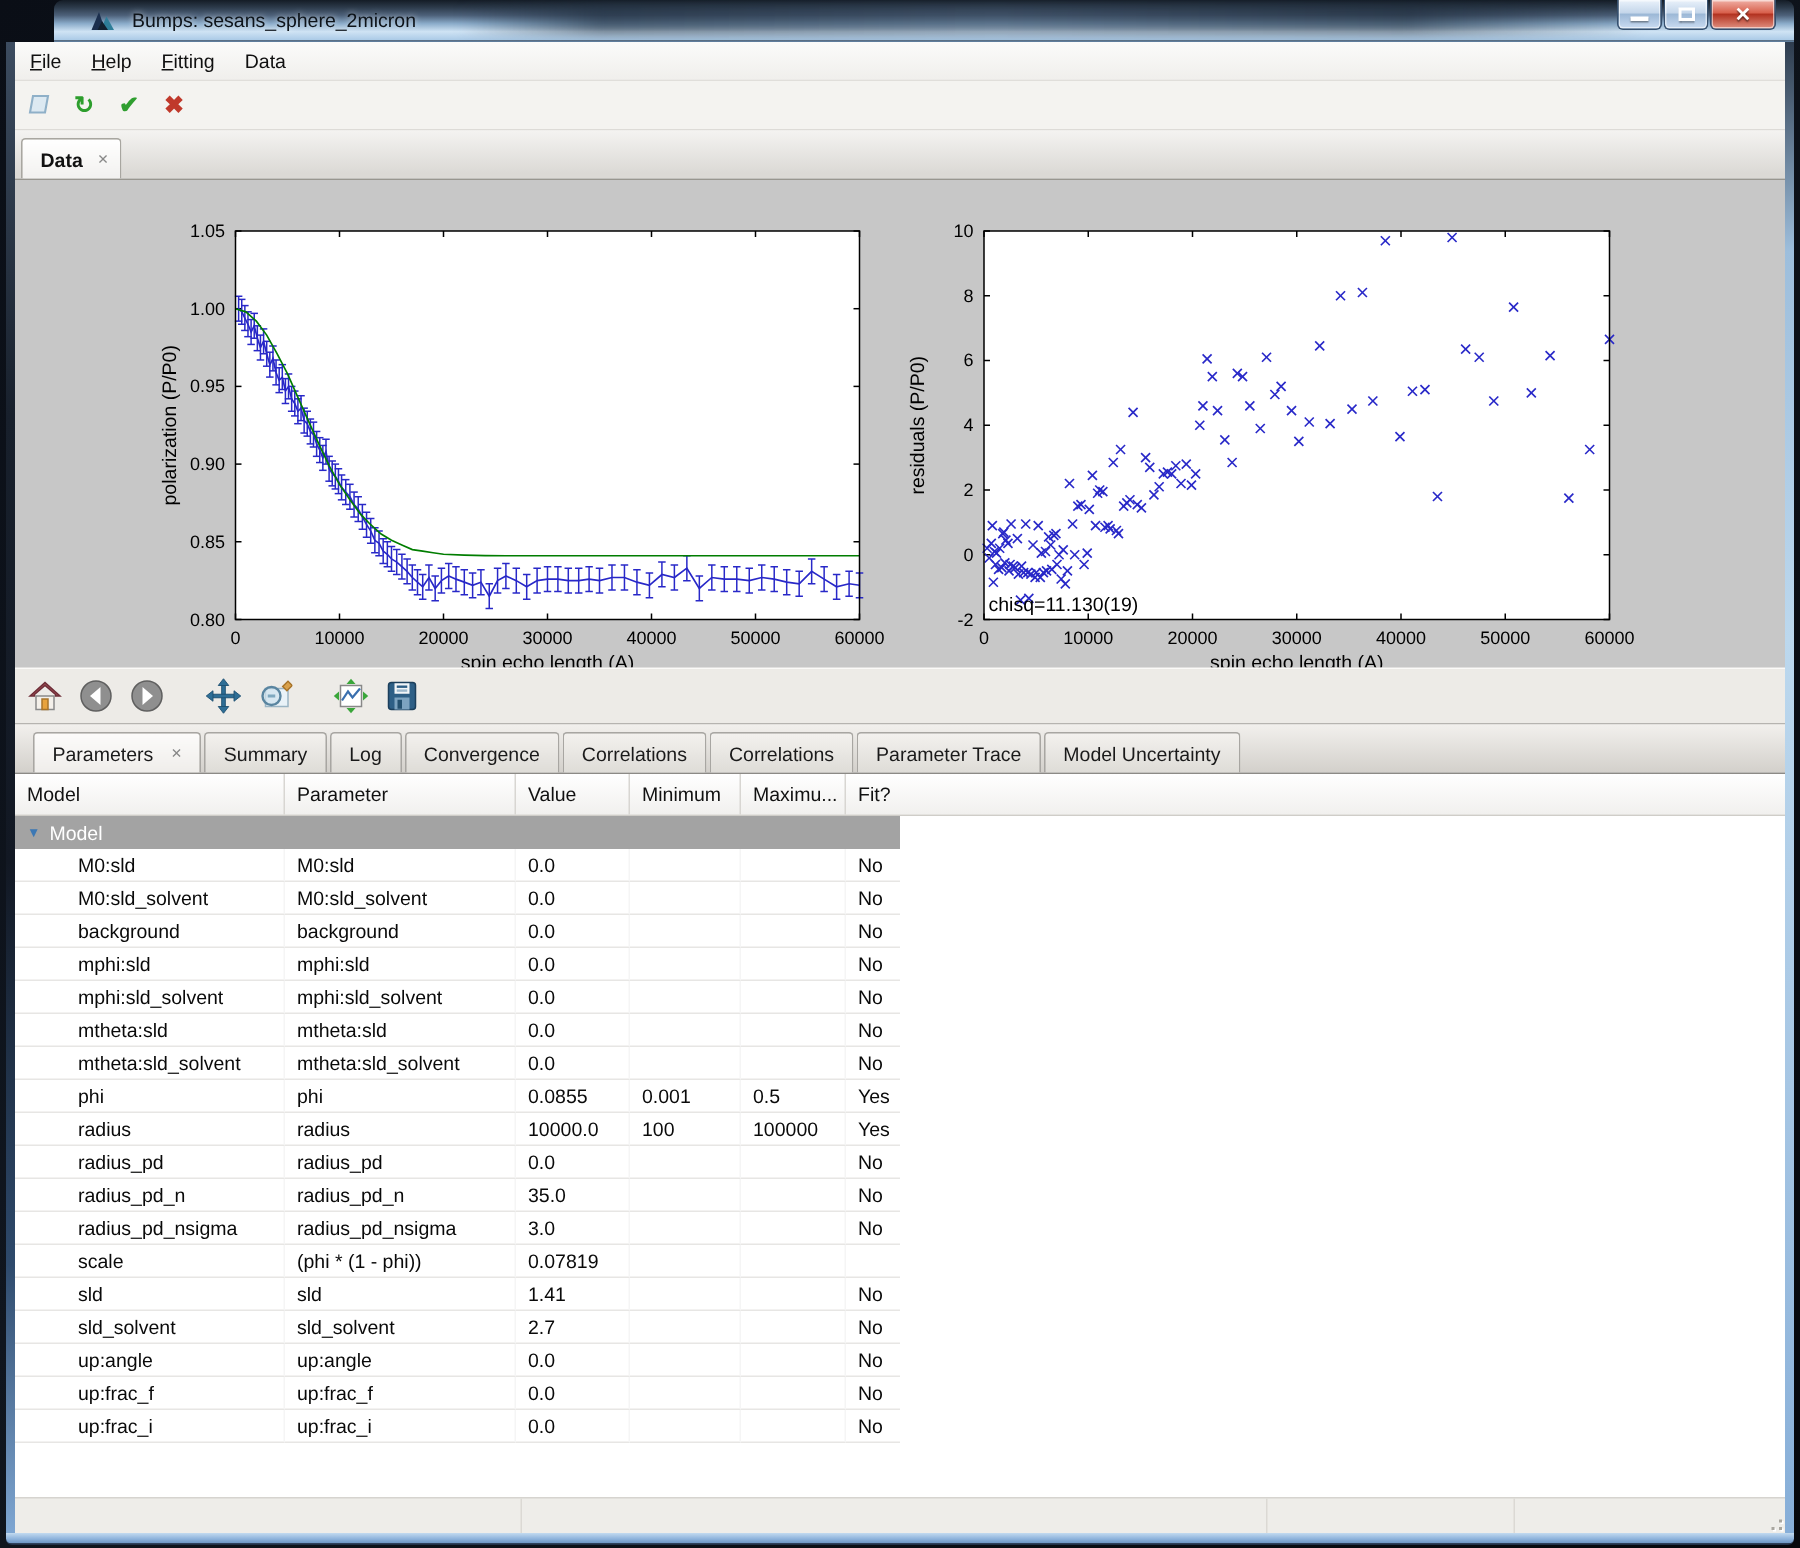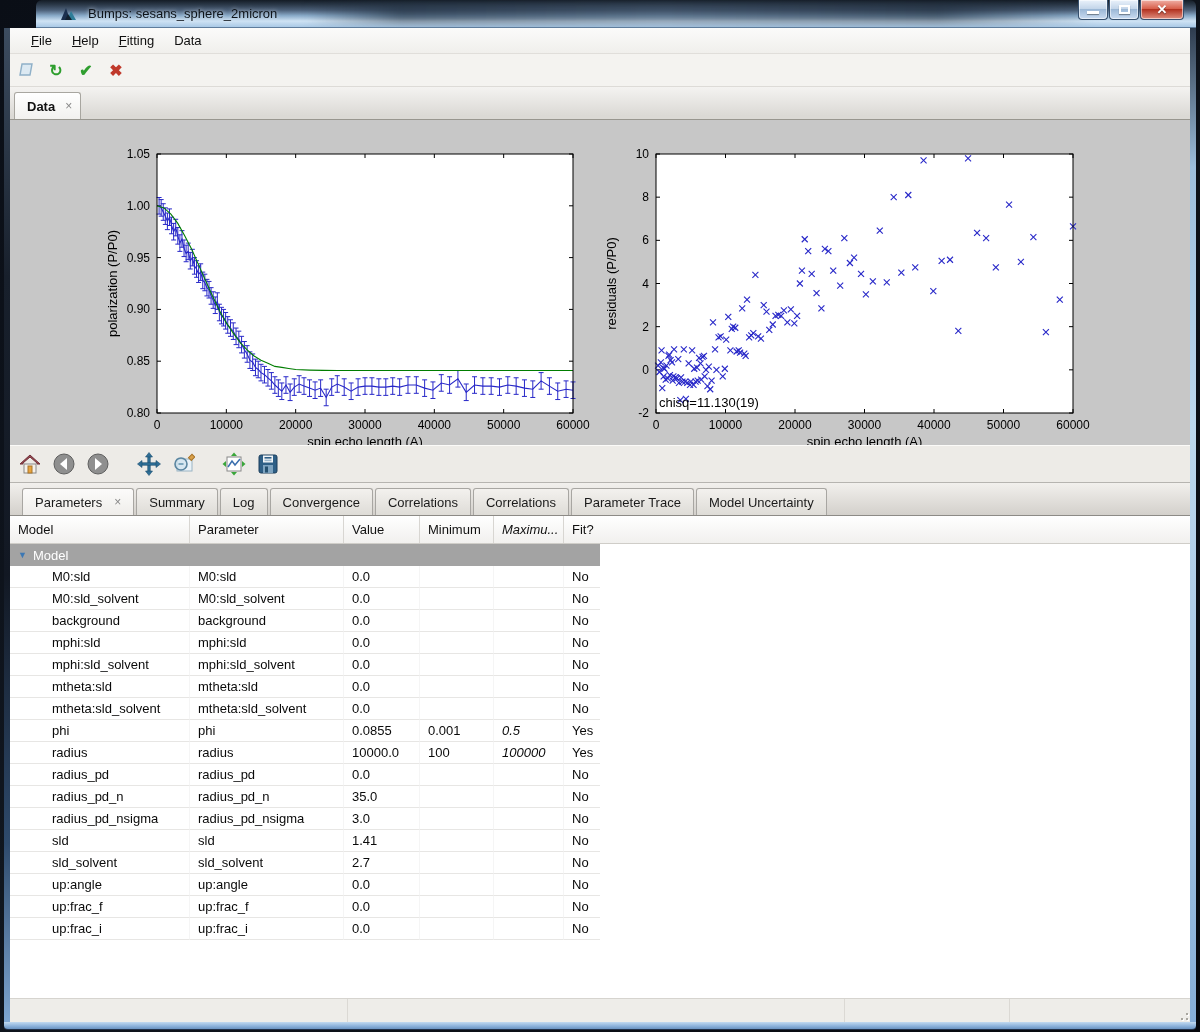--- a/index.html
+++ b/index.html
@@ -38,21 +38,21 @@
     background:linear-gradient(180deg,#2e3c4e 0%,#9dbedc 14%,#bcd8ee 40%,#a6c6e4 70%,#86aed8 100%); }
   .frame-bottom { position:absolute; left:0; right:0; bottom:0; height:8px;
     border-radius:0 0 4px 4px; border-bottom:1px solid #223148;
     background:linear-gradient(180deg,#c2daf0 0%,#8fb4dc 55%,#6a93c2 100%); }
 
   .client { position:absolute; left:6px; right:6px; top:28px; bottom:8px;
     background:#ffffff; display:flex; flex-direction:column; overflow:hidden; }
 
   
   .menubar { height:26px; background:linear-gradient(180deg,#fbfbfa,#f0efec);
-    border-bottom:1px solid #e0deda; display:flex; align-items:center; padding-left:11px; }
+    border-bottom:1px solid #e0deda; display:flex; align-items:center; padding-left:0; }
   .menu-item { font-size:13px; color:#101010; padding:3px 10px; }
   .menu-item .u { text-decoration:underline; }
   .apptoolbar { height:33px; background:#f4f3f0; border-bottom:1px solid #dddbd7;
     display:flex; align-items:center; padding-left:6px; gap:10px; }
   .tool-ic { width:20px; height:20px; display:flex; align-items:center; justify-content:center;
     font-size:16px; font-weight:bold; }
 
   
   .doctabs { height:33px; background:linear-gradient(180deg,#f4f3f1 0%,#dbd9d5 90%);
     border-bottom:1px solid #98968f; display:flex; align-items:flex-end; padding-left:4px; }
@@ -85,21 +85,21 @@
   .thead { height:28px; display:flex; background:linear-gradient(180deg,#ffffff,#f1f0ee);
     border-bottom:1px solid #cfcdc8; color:#111; }
   .thead .cell { border-right:1px solid #d8d6d2; display:flex; align-items:center; padding-left:8px; }
   .grouprow { height:22px; width:590px; background:#a3a3a3; color:#ffffff;
     display:flex; align-items:center; padding-left:8px; }
   .grouprow .tri { color:#3c78b4; font-size:9px; margin-right:6px; }
   .trow { height:22px; display:flex; width:590px; }
   .trow .cell { border-right:1px solid rgba(0,0,0,.04); border-bottom:1px solid #e7e6e4;
     display:flex; align-items:center; padding-left:8px; color:#0a0a0a; }
   .trow .cell.first { padding-left:42px; }
-  .c0{width:180px;} .c1{width:154px;} .c2{width:76px;} .c3{width:74px;} .c4{width:70px;font-style:italic;} .c5{width:36px; border-right:none!important;}
+  .c0{width:180px;} .c1{width:154px;} .c2{width:76px;} .c3{width:74px;} .c4{width:70px;} .c5{width:36px; border-right:none!important;}
   .thead .c0{padding-left:8px;}
 
   
   .statusbar { height:24px; background:#eeede9; border-top:1px solid #d6d4cf;
     display:flex; position:relative; }
   .statuspane { border-right:1px solid #dbd9d4; height:100%; }
   .sp0{width:338px;} .sp1{width:497px;} .sp2{width:165px;} .sp3{flex:1; border-right:none;}
   .grip { position:absolute; right:2px; bottom:2px; width:12px; height:12px; }
   .grip i { position:absolute; width:2px; height:2px; background:#a8a69f; box-shadow:1px 1px 0 #fff; }
 </style>
@@ -988,20 +988,28 @@
           </div>
           <div class="trow">
             <div class="cell c0 first">radius_pd_nsigma</div>
             <div class="cell c1">radius_pd_nsigma</div>
             <div class="cell c2">3.0</div>
             <div class="cell c3"></div>
             <div class="cell c4"></div>
             <div class="cell c5">No</div>
           </div>
           <div class="trow">
+            <div class="cell c0 first">scale</div>
+            <div class="cell c1">(phi * (1 - phi))</div>
+            <div class="cell c2">0.07819</div>
+            <div class="cell c3"></div>
+            <div class="cell c4"></div>
+            <div class="cell c5"></div>
+          </div>
+          <div class="trow">
             <div class="cell c0 first">sld</div>
             <div class="cell c1">sld</div>
             <div class="cell c2">1.41</div>
             <div class="cell c3"></div>
             <div class="cell c4"></div>
             <div class="cell c5">No</div>
           </div>
           <div class="trow">
             <div class="cell c0 first">sld_solvent</div>
             <div class="cell c1">sld_solvent</div>

